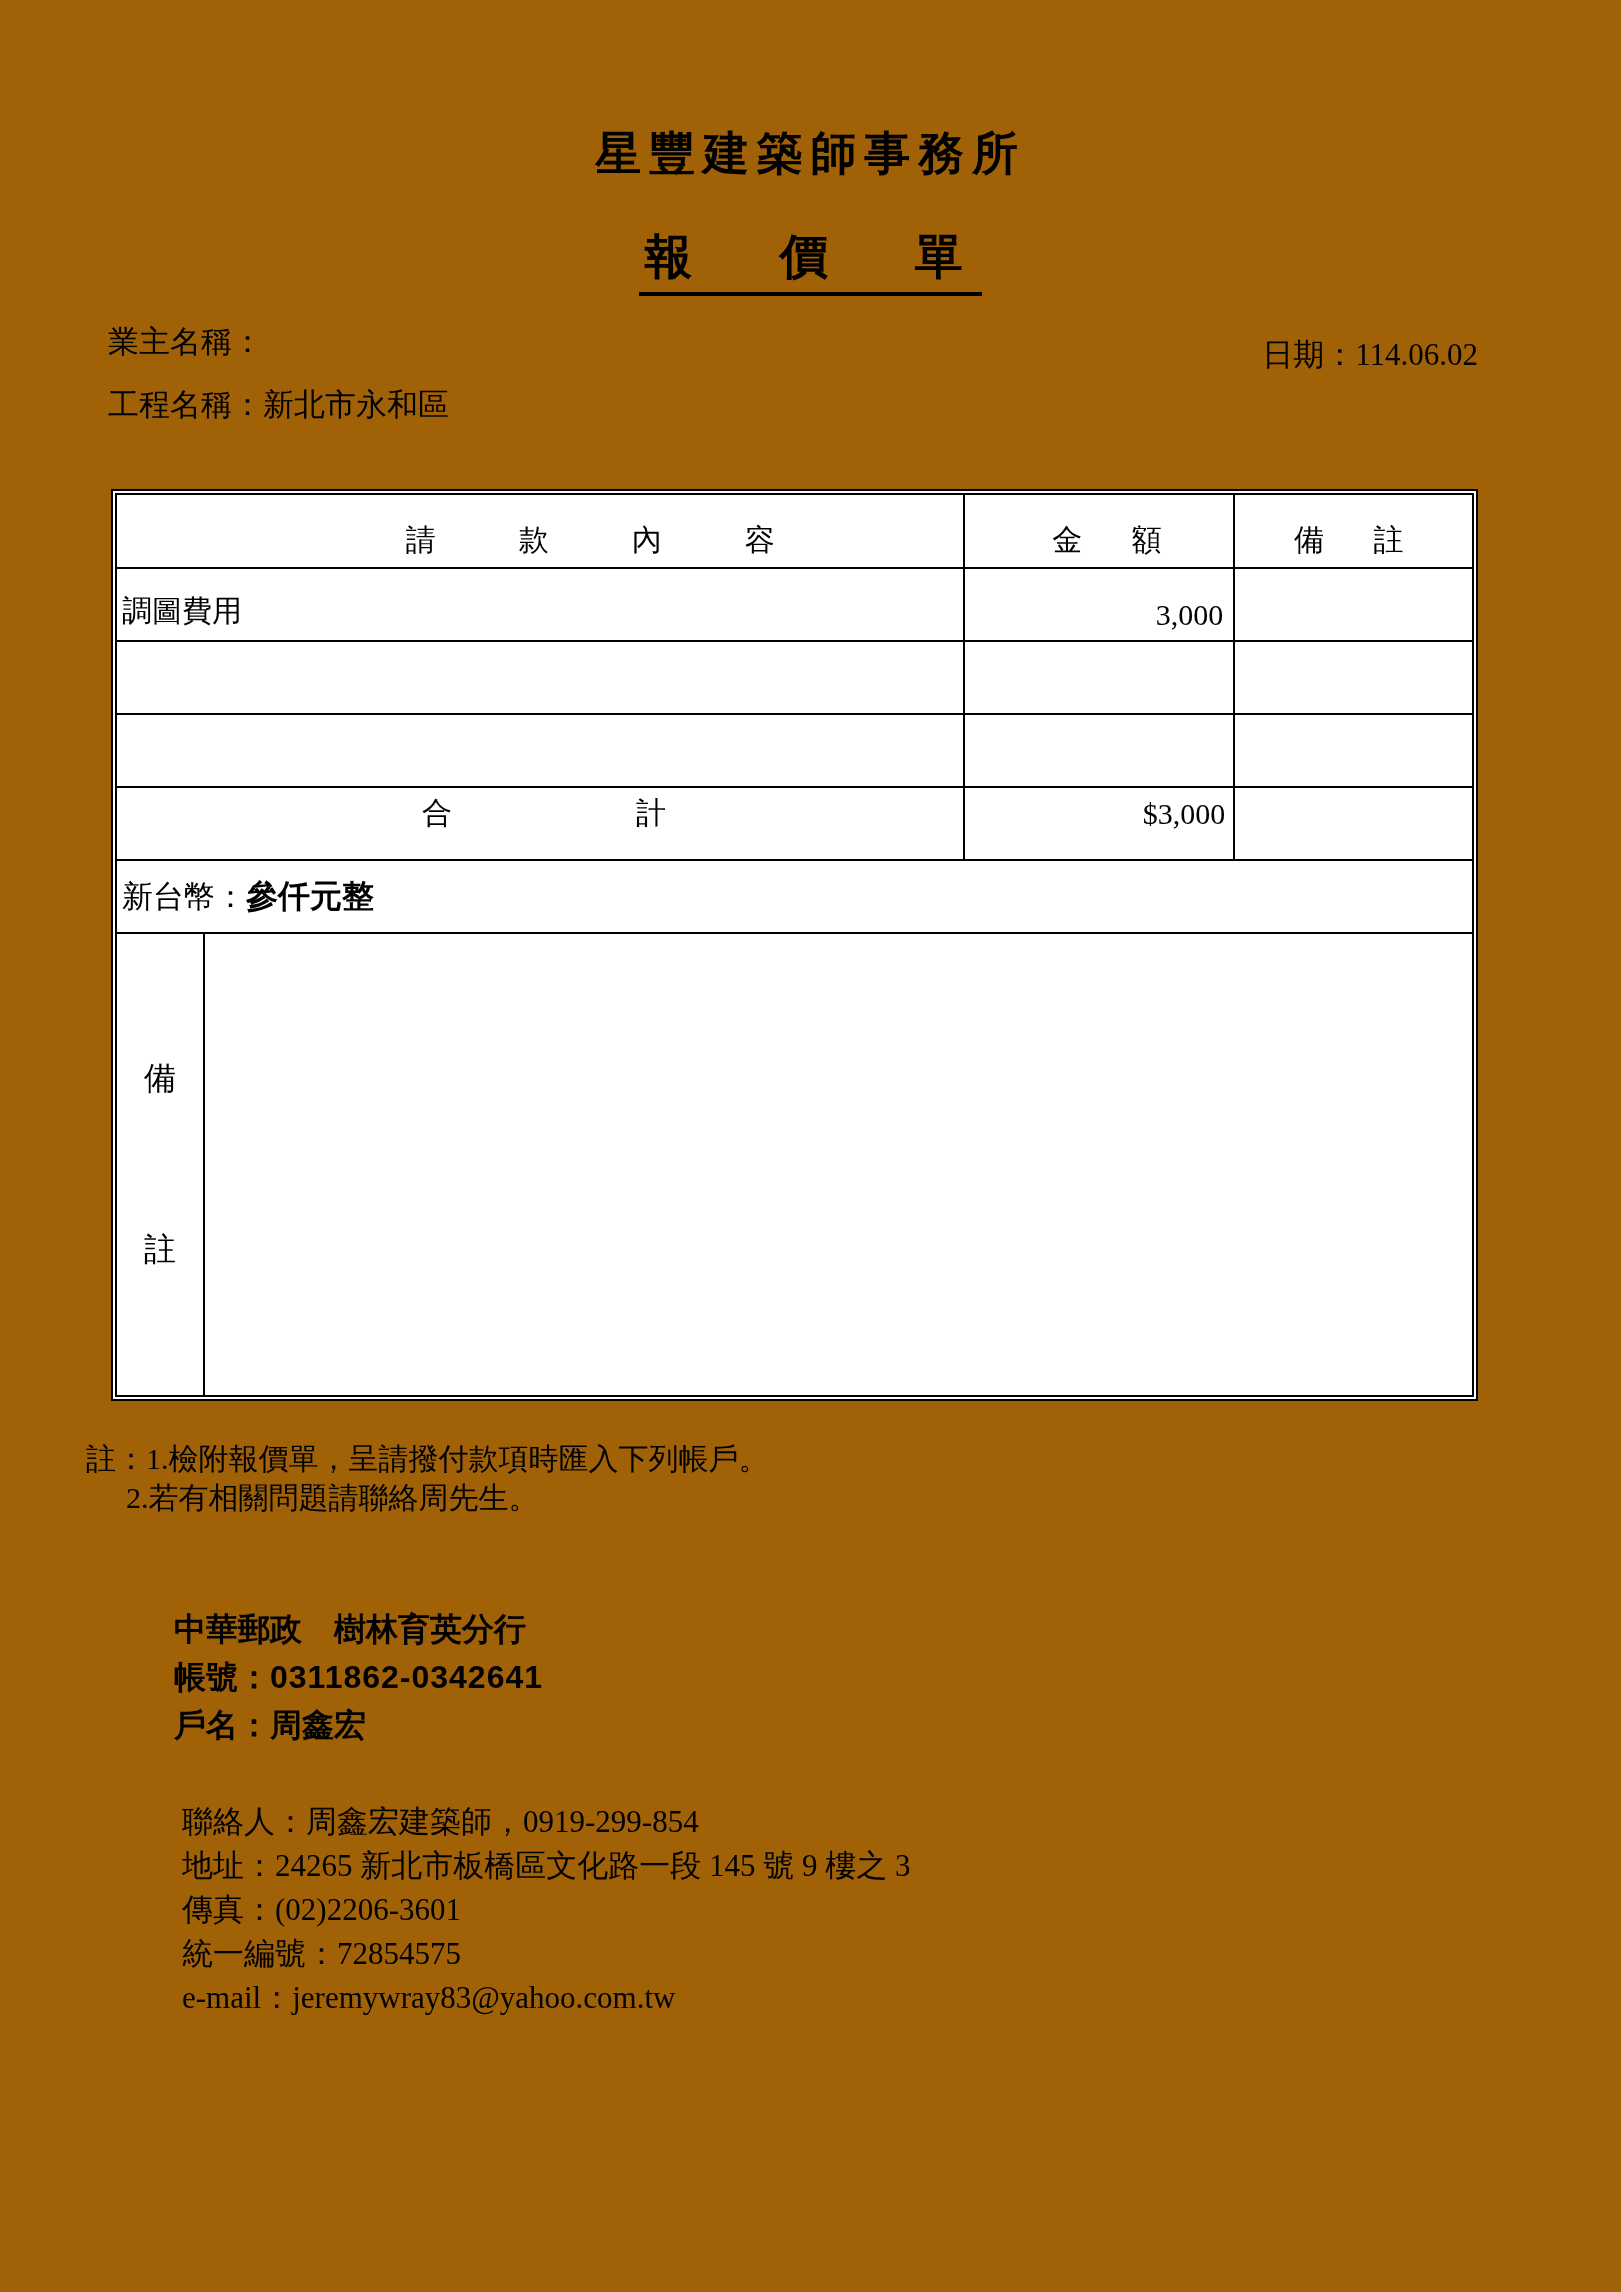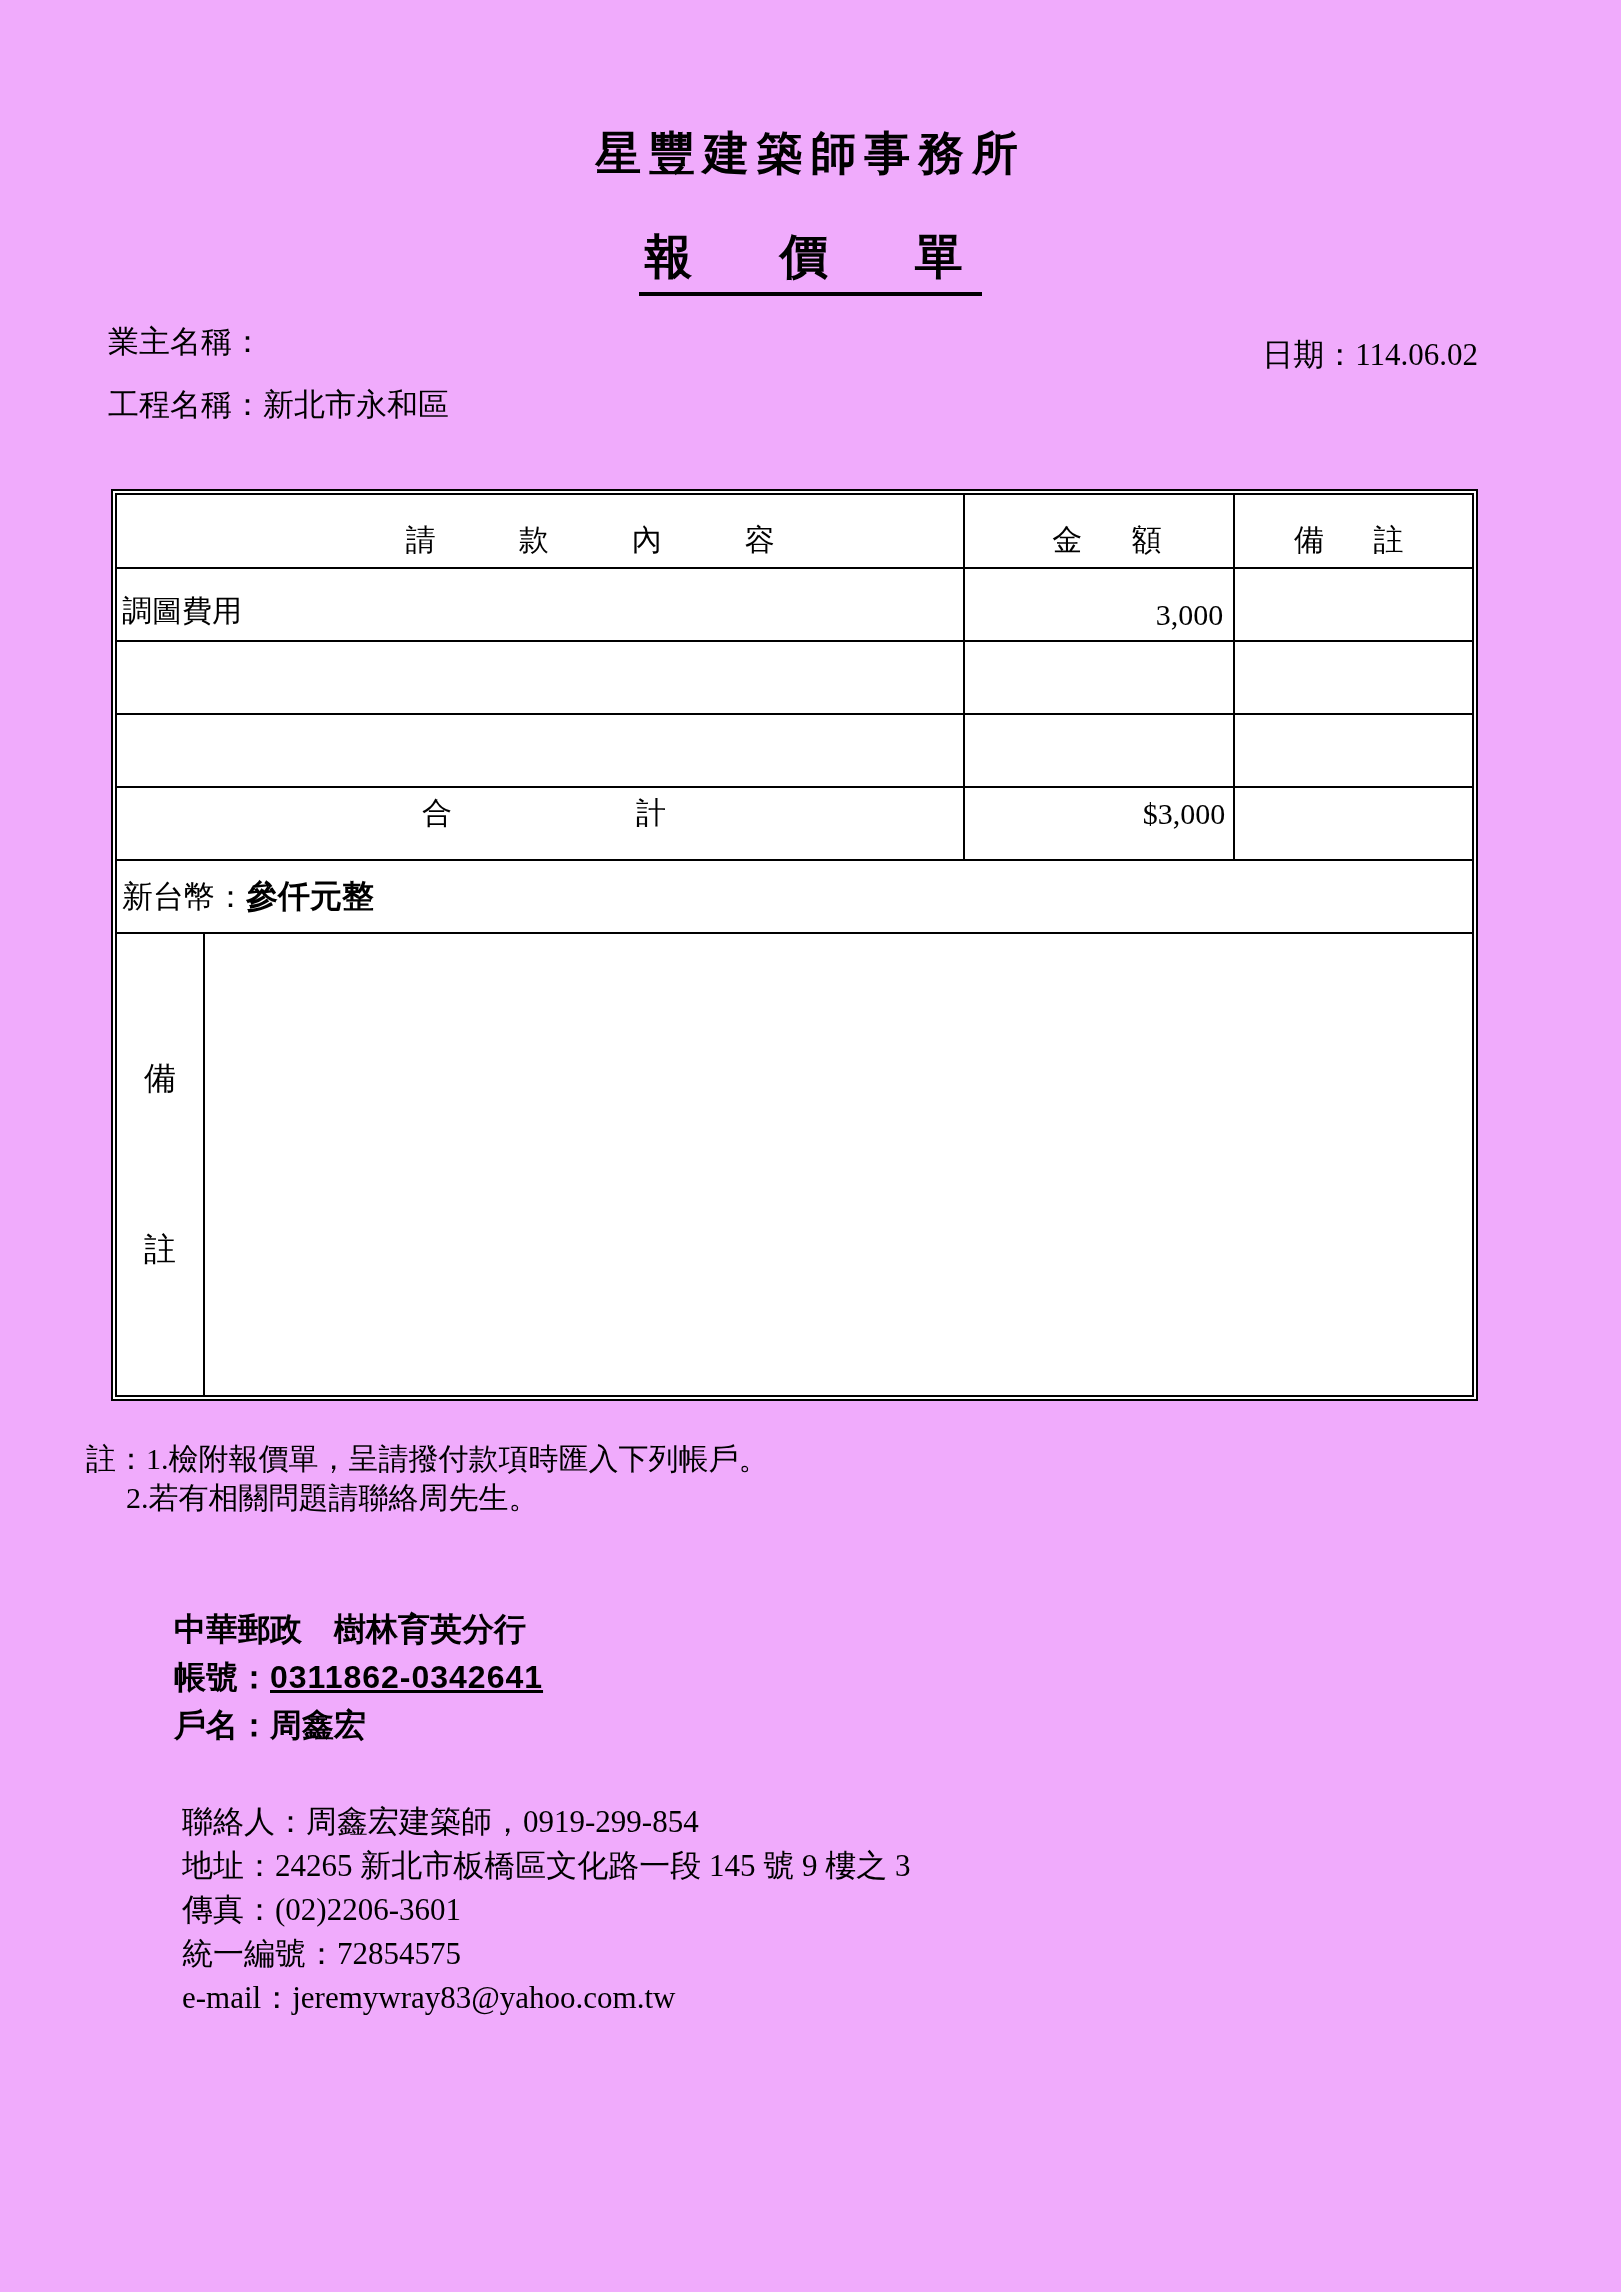--- a/index.html
+++ b/index.html
@@ -2,21 +2,21 @@
 <html><head>
 <meta charset="utf-8">
 <style>
   * { margin: 0; padding: 0; box-sizing: border-box; }
   html, body { background: #888; }
   .page {
     position: relative;
     width: 1621px;
     height: 2293px;
     margin: 0 auto;
-    background: #f0abfc;
+    background: #a16207;
     color: #000000;
     font-family: "Liberation Serif", "DejaVu Serif", serif;
     overflow: hidden;
   }
   .company-title {
     position: absolute;
     top: 123px; left: 0; right: 0;
     text-align: center;
     font-size: 46px;
     font-weight: 700;
@@ -98,21 +98,21 @@
     justify-content: center;
     gap: 127px;
     font-size: 32px;
   }
   .remarks-body { flex: 1; }
 
   .notes { position: absolute; top: 1439px; left: 86px; font-size: 30px; line-height: 39px; }
   .note-line2 { margin-left: 40px; }
 
   .bank-block { position: absolute; top: 1605px; left: 174px; font-size: 32px; line-height: 48px; font-weight: 700; }
-  .bank-account-number { font-family: "Liberation Sans", "DejaVu Sans", sans-serif; font-size: 32px; letter-spacing: 1px; text-decoration: underline; }
+  .bank-account-number { font-family: "Liberation Sans", "DejaVu Sans", sans-serif; font-size: 32px; letter-spacing: 1px; }
 
   .contact-block { position: absolute; top: 1800px; left: 182px; font-size: 31px; line-height: 44px; }
 </style>
 </head>
 <body>
 
 <div class="page">
 
   <div class="company-title">星豐建築師事務所</div>
 

